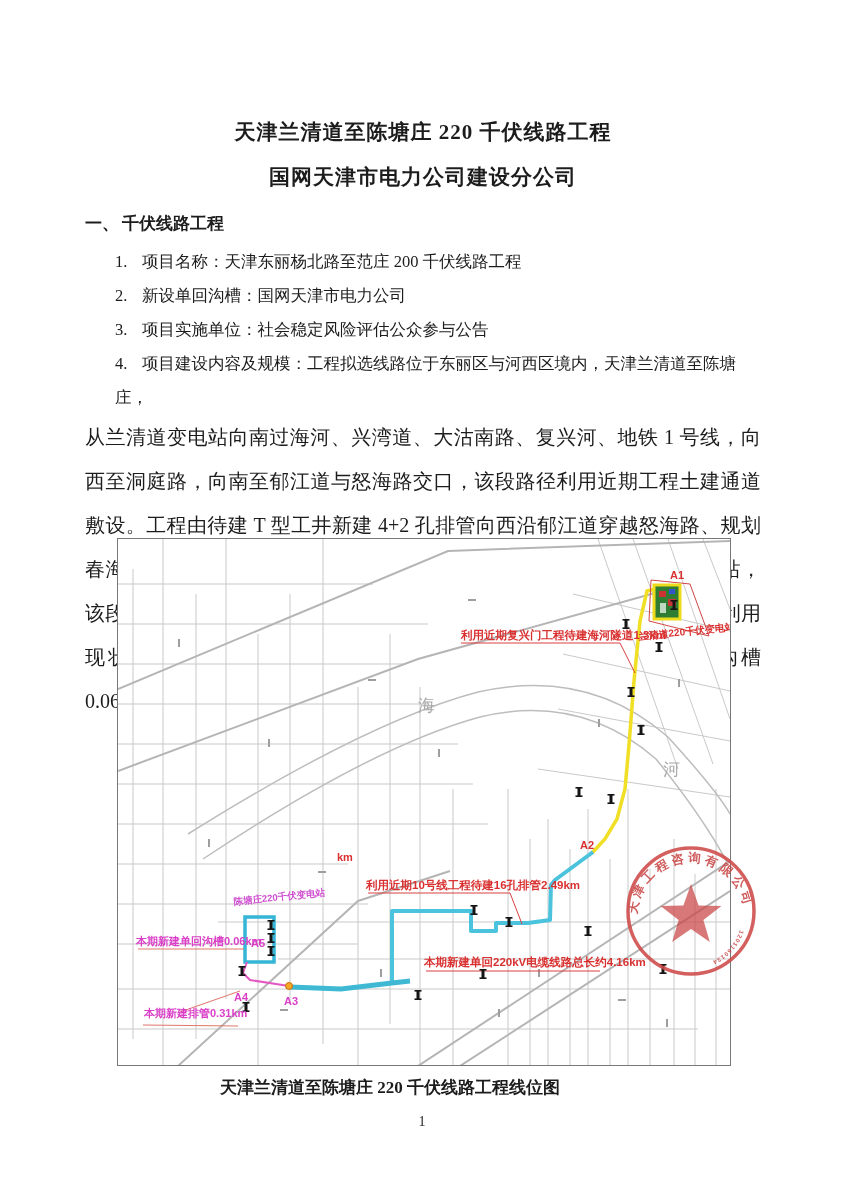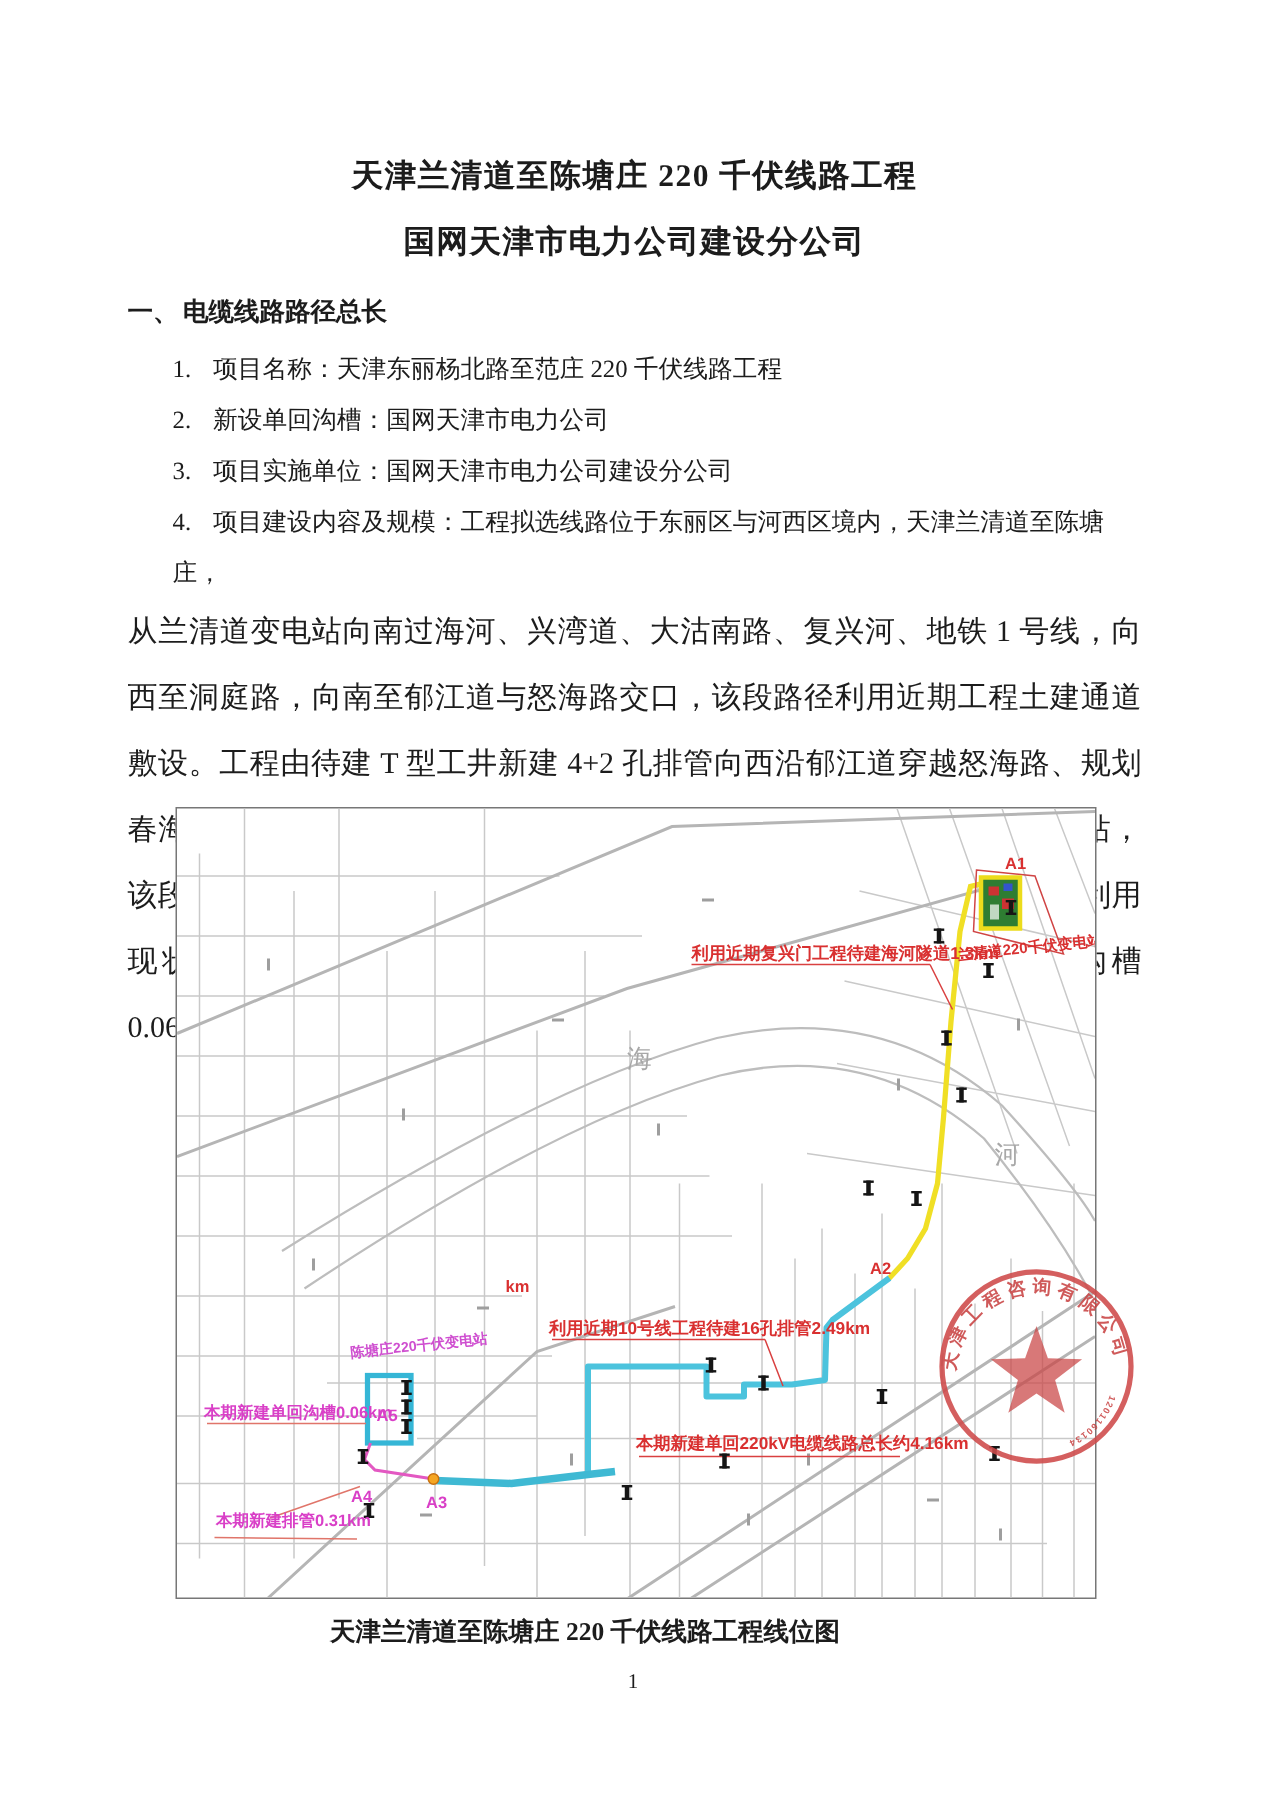--- a/index.html
+++ b/index.html
@@ -1,19 +1,19 @@
 <!DOCTYPE html>
 <html><head>
 <meta charset="utf-8">
 <style>
   html,body{margin:0;padding:0;background:#ffffff;}
   .page{position:relative;width:844px;height:1200px;background:#fff;overflow:hidden;
         font-family:"Liberation Serif","DejaVu Serif",serif;color:#1c1c1c;}
   .content{position:absolute;left:85px;top:0;width:676px;}
-  .t1{margin:0;padding-top:102px;text-align:center;font-size:21px;font-weight:700;line-height:30px;letter-spacing:1px;}
+  .t1{margin:15px;padding-top:102px;text-align:center;font-size:21px;font-weight:700;line-height:30px;letter-spacing:1px;}
   .t2{margin:14px 0 0;text-align:center;font-size:21px;font-weight:700;line-height:30px;letter-spacing:1px;}
   .heading{margin:20px 0 0;font-size:17px;font-weight:700;line-height:24px;}
   .heading .hnum{display:inline-block;width:37px;}
   .list{margin:9px 0 0;}
   .item{font-size:16.5px;line-height:34px;padding-left:30px;}
   .item .num{display:inline-block;width:27px;}
   .para{font-size:20px;line-height:44px;text-align:justify;text-align-last:left;}
   .mapbox{position:absolute;left:117px;top:538px;width:612px;height:526px;border:1px solid #777;background:#fff;}
   .mapbox svg.basemap{position:absolute;left:0;top:0;}
   .stamp{position:absolute;left:504px;top:303px;width:138px;height:138px;pointer-events:none;}
@@ -21,25 +21,25 @@
   .pageno{position:absolute;top:1114px;left:0;width:844px;text-align:center;font-size:14px;}
   .ann{font-family:"Liberation Sans","DejaVu Sans",sans-serif;font-weight:700;}
 </style>
 </head>
 <body>
 
 <div class="page">
   <div class="content">
     <h1 class="t1">天津兰清道至陈塘庄 220 千伏线路工程</h1>
     <h2 class="t2">国网天津市电力公司建设分公司</h2>
-    <div class="heading"><span class="hnum">一、</span><span>电缆线路路径总长</span></div>
+    <div class="heading"><span class="hnum">一、</span><span>千伏线路工程</span></div>
     <div class="list">
-      <div class="item"><span class="num">1.</span><span>项目名称：天津东丽杨北路至范庄 220 千伏线路工程</span></div>
+      <div class="item"><span class="num">1.</span><span>项目名称：天津东丽杨北路至范庄 200 千伏线路工程</span></div>
       <div class="item"><span class="num">2.</span><span>新设单回沟槽：国网天津市电力公司</span></div>
-      <div class="item"><span class="num">3.</span><span>项目实施单位：国网天津市电力公司建设分公司</span></div>
+      <div class="item"><span class="num">3.</span><span>项目实施单位：社会稳定风险评估公众参与公告</span></div>
       <div class="item"><span class="num">4.</span><span>项目建设内容及规模：工程拟选线路位于东丽区与河西区境内，天津兰清道至陈塘庄，</span></div>
     </div>
     <div class="para">从兰清道变电站向南过海河、兴湾道、大沽南路、复兴河、地铁 1 号线，向西至洞庭路，向南至郁江道与怒海路交口，该段路径利用近期工程土建通道敷设。工程由待建 T 型工井新建 4+2 孔排管向西沿郁江道穿越怒海路、规划春海路，向北穿越郁江道，在绿化带内新建单回电缆沟槽至陈塘庄变电站，该段路径为新建部分。新设单回 220kV 电缆线路路径总长 4.16km，其中利用现状土建通道 3.79km，本期新设 4+2 孔排管 0.31km，新设单回沟槽 0.06km。</div>
   </div>
 
   <div class="mapbox">
     <svg class="basemap" width="612" height="526" viewBox="0 0 612 526">
 
       <g stroke="#c9c9c9" stroke-width="1" fill="none">
         <path d="M15 30V500M45 0V527M78 55V500M108 0V460M140 95V527M172 55V465M205 0V505M240 148V527M272 95V485M302 148V527M335 250V527M390 250V527M412 300V527M430 280V527M452 310V527M470 270V527M492 320V527M510 250V527M532 330V527M556 300V527M577 335V527M598 250V527"></path>

